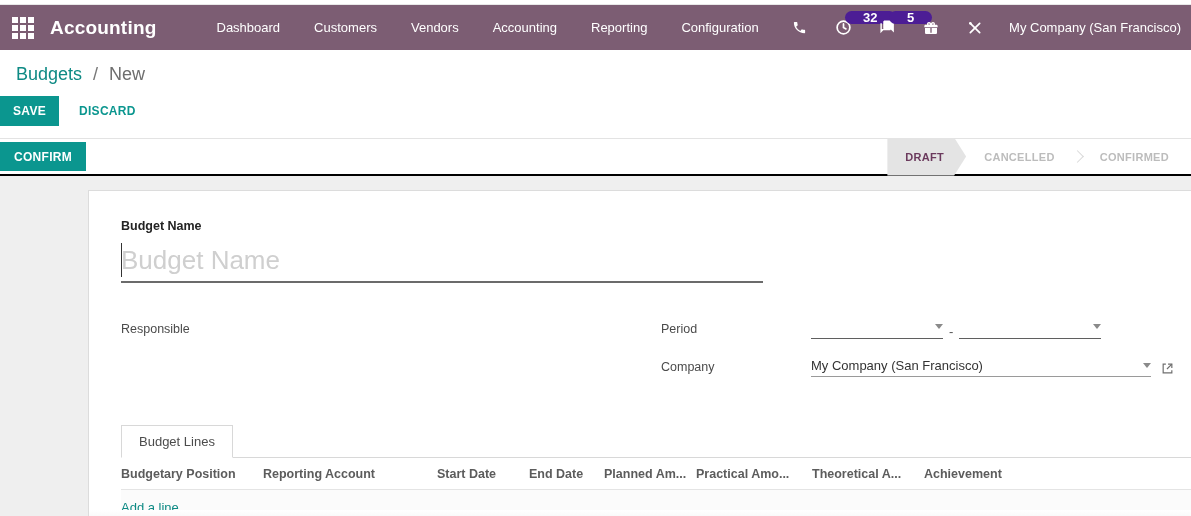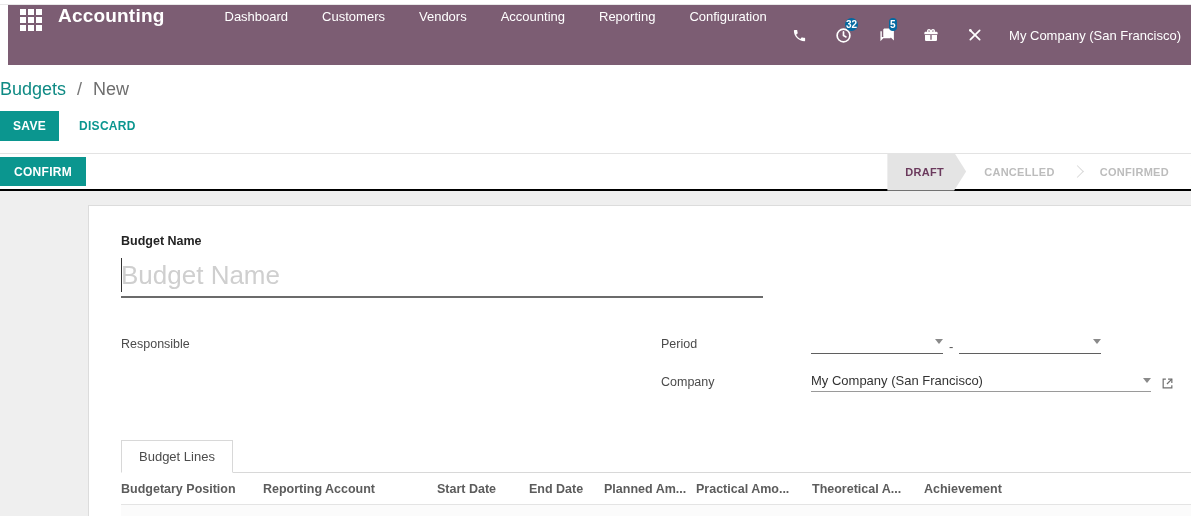--- a/index.html
+++ b/index.html
@@ -1,37 +1,37 @@
 <!DOCTYPE html>
 <html><head>
 <meta charset="utf-8">
 <style>
   * { margin:0; padding:0; box-sizing:border-box; }
   html,body { width:1191px; height:516px; overflow:hidden; background:#fff;
     font-family:"Liberation Sans", sans-serif; }
 
   
   .topstrip { height:5px; background:#fff; border-bottom:1px solid #e8e8e8; }
-  .navbar { height:60px; background:#7c5d73; display:flex; color:#fff; padding:0 10px 0 8px;margin-left:8px; }
+  .navbar { height:45px; background:#7c5d73; display:flex; align-items:center; color:#fff; padding:0 10px 0 8px; }
   .apps-btn { width:30px; height:30px; display:flex; align-items:center; justify-content:center; cursor:pointer; }
   .apps-grid { display:grid; grid-template-columns:repeat(3,6px); grid-template-rows:repeat(3,6px); gap:2px; }
   .apps-grid span { background:#fff; width:6px; height:6px; }
   .brand { font-size:19px; font-weight:bold; margin-left:12px; letter-spacing:.2px; }
   .menu { display:flex; gap:30px; margin-left:58px; font-size:13px; }
   .menu-item { cursor:pointer; padding:4px 2px; white-space:nowrap; }
   .nav-right { margin-left:auto; display:flex; align-items:center; gap:24px; }
   .icon-wrap { position:relative; width:20px; height:20px; display:flex; align-items:center; justify-content:center; cursor:pointer; }
   .icon-wrap svg { display:block; }
-  .badge { position:absolute; top:-7px; left:12px; background:#0369a1; color:#fff; font-size:10px; font-weight:bold;
-    border-radius:8px; padding:1px 1px; line-height:11px; }
+  .badge { position:absolute; top:-7px; left:12px; background:#4c1d95; color:#fff; font-size:13px; font-weight:bold;
+    border-radius:8px; padding:1px 18px; line-height:11px; }
   .company-name { font-size:13px; white-space:nowrap; cursor:pointer; }
 
   
   .crumb-area { padding:12px 0 0 0; background:#fff; }
-  .breadcrumb { font-size:18px; line-height:24px; }
+  .breadcrumb { font-size:18px; line-height:24px;padding-left:16px; }
   .crumb-link { color:#0e8a84; cursor:pointer; }
   .crumb-sep { color:#777; padding:0 6px; }
   .crumb-current { color:#6e6e6e; }
   .actions-row { margin-top:10px; display:flex; align-items:center; gap:10px; }
   .btn-primary { background:#0b968f; color:#fff; border:none; font-size:12px; font-weight:bold;
     padding:8px 13px; letter-spacing:.3px; cursor:pointer; font-family:inherit; }
   .btn-flat { background:none; border:none; color:#0b968f; font-size:12px; font-weight:bold;
     padding:8px 10px; letter-spacing:.3px; cursor:pointer; font-family:inherit; }
 
   

